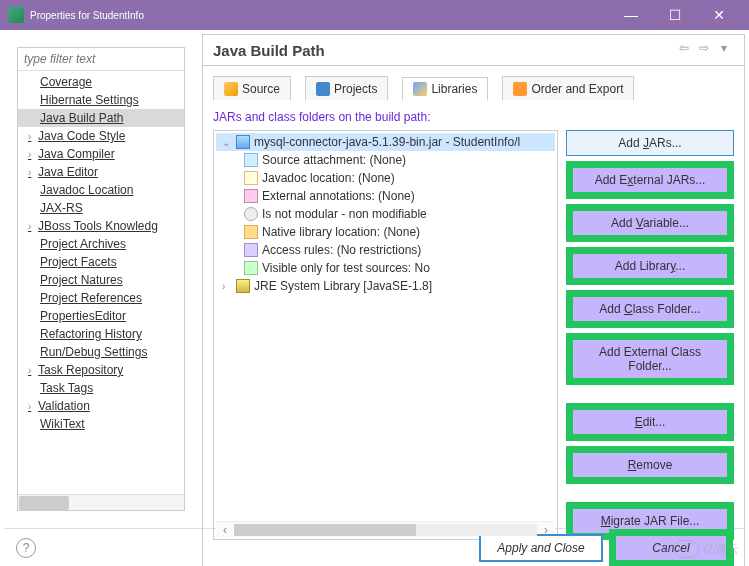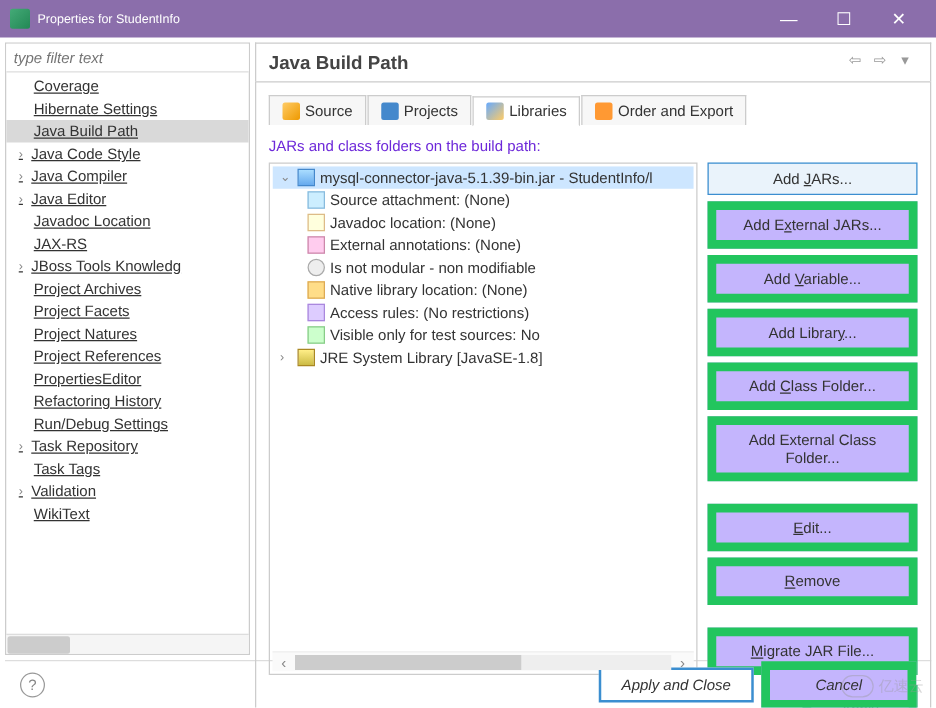--- a/index.html
+++ b/index.html
@@ -2,35 +2,35 @@
 <html><head>
   <meta charset="utf-8">
   <style>
     * { box-sizing: border-box; margin: 0; padding: 0; font-family: "Segoe UI", Tahoma, sans-serif; font-size: 12px; }
     body { width: 749px; height: 566px; overflow: hidden; background: #fff; }
     .titlebar { height: 30px; background: #8b6eab; display: flex; align-items: center; padding: 0 8px; color: #fff; }
     .titlebar .icon { width: 16px; height: 16px; margin-right: 6px; background: linear-gradient(135deg,#4a7,#285); border-radius: 2px; }
     .titlebar .title { flex: 1; font-size: 10px; }
     .winbtn { width: 44px; height: 30px; display: flex; align-items: center; justify-content: center; color: #fff; cursor: pointer; font-size: 14px; }
     .content { display: flex; height: 498px; }
-    .sidebar { width: 196px; border: 1px solid #ccc; margin: 4px; display: flex; flex-direction: column; }
+    .sidebar { width: 168px; border: 1px solid #ccc; margin: 17px; display: flex; flex-direction: column; }
     .filter { width: 100%; padding: 4px 6px; border: none; border-bottom: 1px solid #ddd; font-style: italic; color: #888; outline: none; }
     .tree { flex: 1; overflow-y: auto; overflow-x: hidden; padding: 2px 0; }
     .tree-item { display: flex; align-items: center; padding: 2px 4px 2px 10px; cursor: pointer; white-space: nowrap; color: #333; text-decoration: underline; }
     .tree-item.selected { background: #d9d9d9; }
     .tree-item.leaf { padding-left: 22px; }
     .chev { width: 10px; color: #888; font-size: 10px; display: inline-block; }
     .hscroll { height: 16px; border-top: 1px solid #ddd; background: #f5f5f5; position: relative; }
     .hscroll .thumb { position: absolute; left: 1px; top: 1px; width: 50px; height: 14px; background: #ccc; border-radius: 2px; }
     .main { flex: 1; display: flex; flex-direction: column; margin: 4px 4px 4px 0; }
     .header { display: flex; align-items: center; padding: 6px 10px; border: 1px solid #ccc; border-bottom: none; }
     .header h2 { font-size: 15px; font-weight: 600; flex: 1; color: #444; }
     .navbtn { width: 20px; height: 18px; color: #999; text-align: center; cursor: default; font-size: 12px; }
     .body { flex: 1; border: 1px solid #ccc; padding: 10px 10px 6px; display: flex; flex-direction: column; }
-    .tabs { display: flex; gap: 1px; margin-bottom: 6px; }
+    .tabs { display: flex; gap: 14px; margin-bottom: 6px; }
     .tab { padding: 4px 10px; border: 1px solid #ccc; background: #f7f7f7; display: flex; align-items: center; gap: 4px; cursor: pointer; border-bottom: none; color: #333; }
     .tab.active { background: #fff; border-bottom: 1px solid #fff; position: relative; top: 1px; }
     .tabicon { width: 14px; height: 14px; display: inline-block; }
     .ti-src { background: linear-gradient(135deg,#fc6,#e90); border-radius: 2px; }
     .ti-prj { background: #48c; border-radius: 2px; }
     .ti-lib { background: linear-gradient(135deg,#6af,#fc6); border-radius: 2px; }
     .ti-ord { background: #f93; border-radius: 2px; }
     .subtitle { color: #6d28d9; margin: 4px 0 6px; }
     .libarea { display: flex; gap: 8px; flex: 1; min-height: 0; }
     .libtree { flex: 1; border: 1px solid #ccc; padding: 2px; display: flex; flex-direction: column; min-width: 0; }

